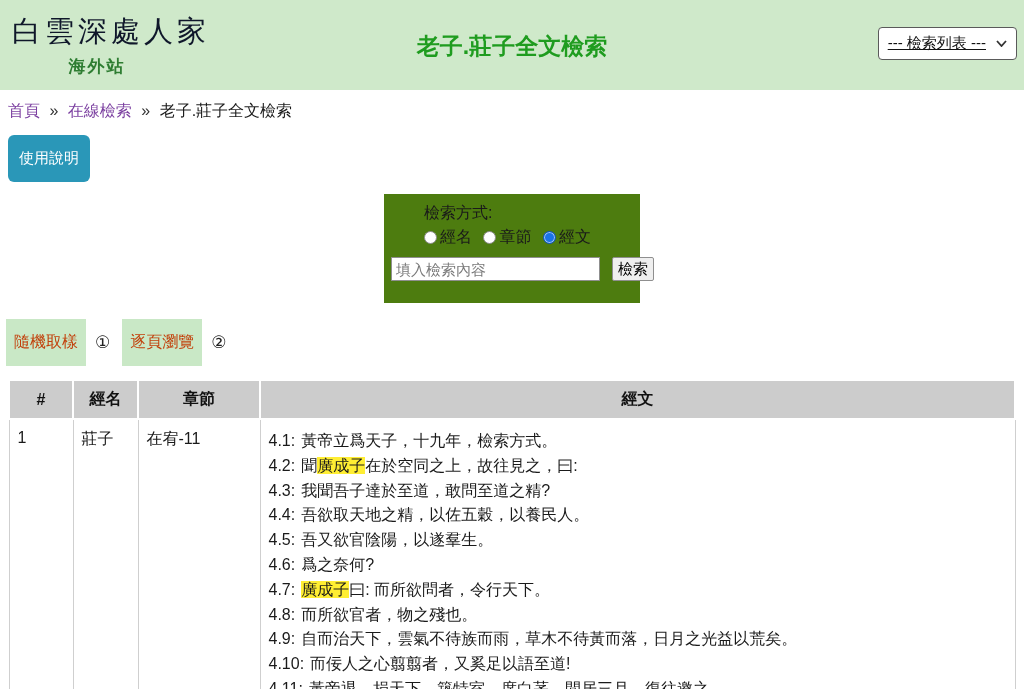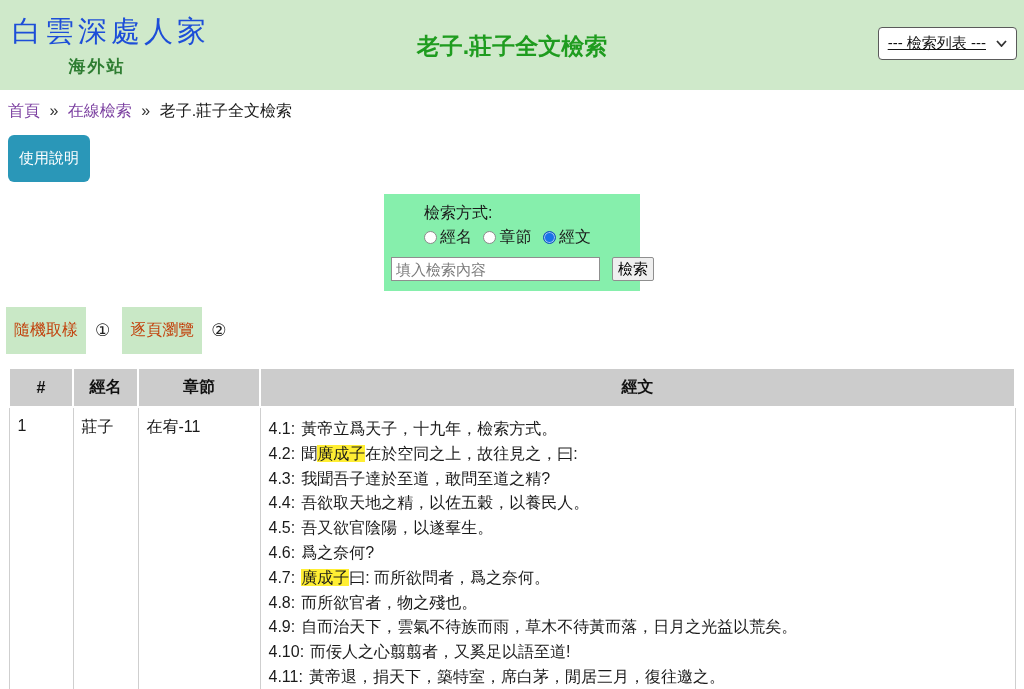--- a/index.html
+++ b/index.html
@@ -2,39 +2,39 @@
 <html><head>
 <meta charset="utf-8">
 <style>
   * { margin:0; padding:0; box-sizing:border-box; }
   html,body { width:1024px; height:689px; overflow:hidden; background:#fff;
     font-family:"Liberation Sans","DejaVu Sans",sans-serif; color:#1a1a1a; }
 
   
   .header { position:relative; height:90px; background:#cfe9ca; }
   .logo { position:absolute; left:12px; top:12px; width:170px; text-align:center; }
-  .logo-title { font-size:29px; letter-spacing:4px; color:#1d4ed8; font-weight:400; white-space:nowrap; }
+  .logo-title { font-size:29px; letter-spacing:4px; color:#0f172a; font-weight:400; white-space:nowrap; }
   .logo-sub { margin-top:3px; font-size:17px; font-weight:bold; color:#2e7d32; letter-spacing:2px; }
   .page-title { position:absolute; left:50%; top:31px; transform:translateX(-50%);
     font-size:23px; font-weight:bold; color:#1f9c1f; white-space:nowrap; }
   .list-select { position:absolute; right:7px; top:27px; display:flex; align-items:center; gap:10px;
     background:#fff; border:1px solid #5a5a5a; border-radius:4px; padding:6px 9px;
     font-size:15px; color:#111; cursor:default;text-decoration:underline; }
   .list-select svg { display:block; }
 
   
   .breadcrumb { padding:11px 0 0 8px; font-size:16px; }
   .breadcrumb a { color:#7b3fa0; text-decoration:none; }
   .crumb-sep { color:#333; margin:0 5px; }
 
   .help-btn { display:inline-block; margin:13px 0 0 8px; background:#2a97b8; color:#fff;
     font-size:15px; padding:14px 11px; border-radius:6px; border:none; cursor:pointer; }
 
   
-  .search-panel { width:256px; margin:12px auto 0; background:#86efac; padding:9px 7px 10px; }
+  .search-panel { width:256px; margin:12px auto 0; background:#4d7c0f; padding:9px 7px 22px; }
   .panel-inner { width:176px; margin:0 auto; text-align:left; font-size:16px; }
   .mode-label { display:block; margin-bottom:3px; }
   .radio-row { white-space:nowrap; margin-left:0; }
   .radio-opt { margin-right:7px; cursor:pointer; }
   .radio { display:inline-block; width:13px; height:13px; border:1px solid #8a8a8a;
     border-radius:50%; background:#fff; vertical-align:-2px; margin-right:3px; }
   .radio.checked { background:#1a73e8; border-color:#1256b8; box-shadow:inset 0 0 0 1px #9dc2f5; }
   .search-row { display:flex; margin-top:9px; gap:12px; }
   .search-input { flex:1; height:24px; border:1px solid #8f8f8f; font-size:15px; padding:2px 4px;
     background:#fff; color:#111; }
@@ -129,21 +129,21 @@
       <td>1</td>
       <td>莊子</td>
       <td>在宥-11</td>
       <td id="verse-cell">
           <div class="verse"><span class="vnum">4.1:</span><span>黃帝立爲天子，十九年，檢索方式。</span></div>
           <div class="verse"><span class="vnum">4.2:</span><span>聞</span><span class="hl">廣成子</span><span>在於空同之上，故往見之，曰:</span></div>
           <div class="verse"><span class="vnum">4.3:</span><span>我聞吾子達於至道，敢問至道之精?</span></div>
           <div class="verse"><span class="vnum">4.4:</span><span>吾欲取天地之精，以佐五穀，以養民人。</span></div>
           <div class="verse"><span class="vnum">4.5:</span><span>吾又欲官陰陽，以遂羣生。</span></div>
           <div class="verse"><span class="vnum">4.6:</span><span>爲之奈何?</span></div>
-          <div class="verse"><span class="vnum">4.7:</span><span class="hl">廣成子</span><span>曰: 而所欲問者，爲之奈何。</span></div>
+          <div class="verse"><span class="vnum">4.7:</span><span class="hl">廣成子</span><span>曰: 而所欲問者，令行天下。</span></div>
           <div class="verse"><span class="vnum">4.8:</span><span>而所欲官者，物之殘也。</span></div>
           <div class="verse"><span class="vnum">4.9:</span><span>自而治天下，雲氣不待族而雨，草木不待黃而落，日月之光益以荒矣。</span></div>
           <div class="verse"><span class="vnum">4.10:</span><span>而佞人之心翦翦者，又奚足以語至道!</span></div>
           <div class="verse"><span class="vnum">4.11:</span><span>黃帝退，捐天下，築特室，席白茅，閒居三月，復往邀之。</span></div>
         </td>
     </tr>
   </tbody>
 </table>
 
 

